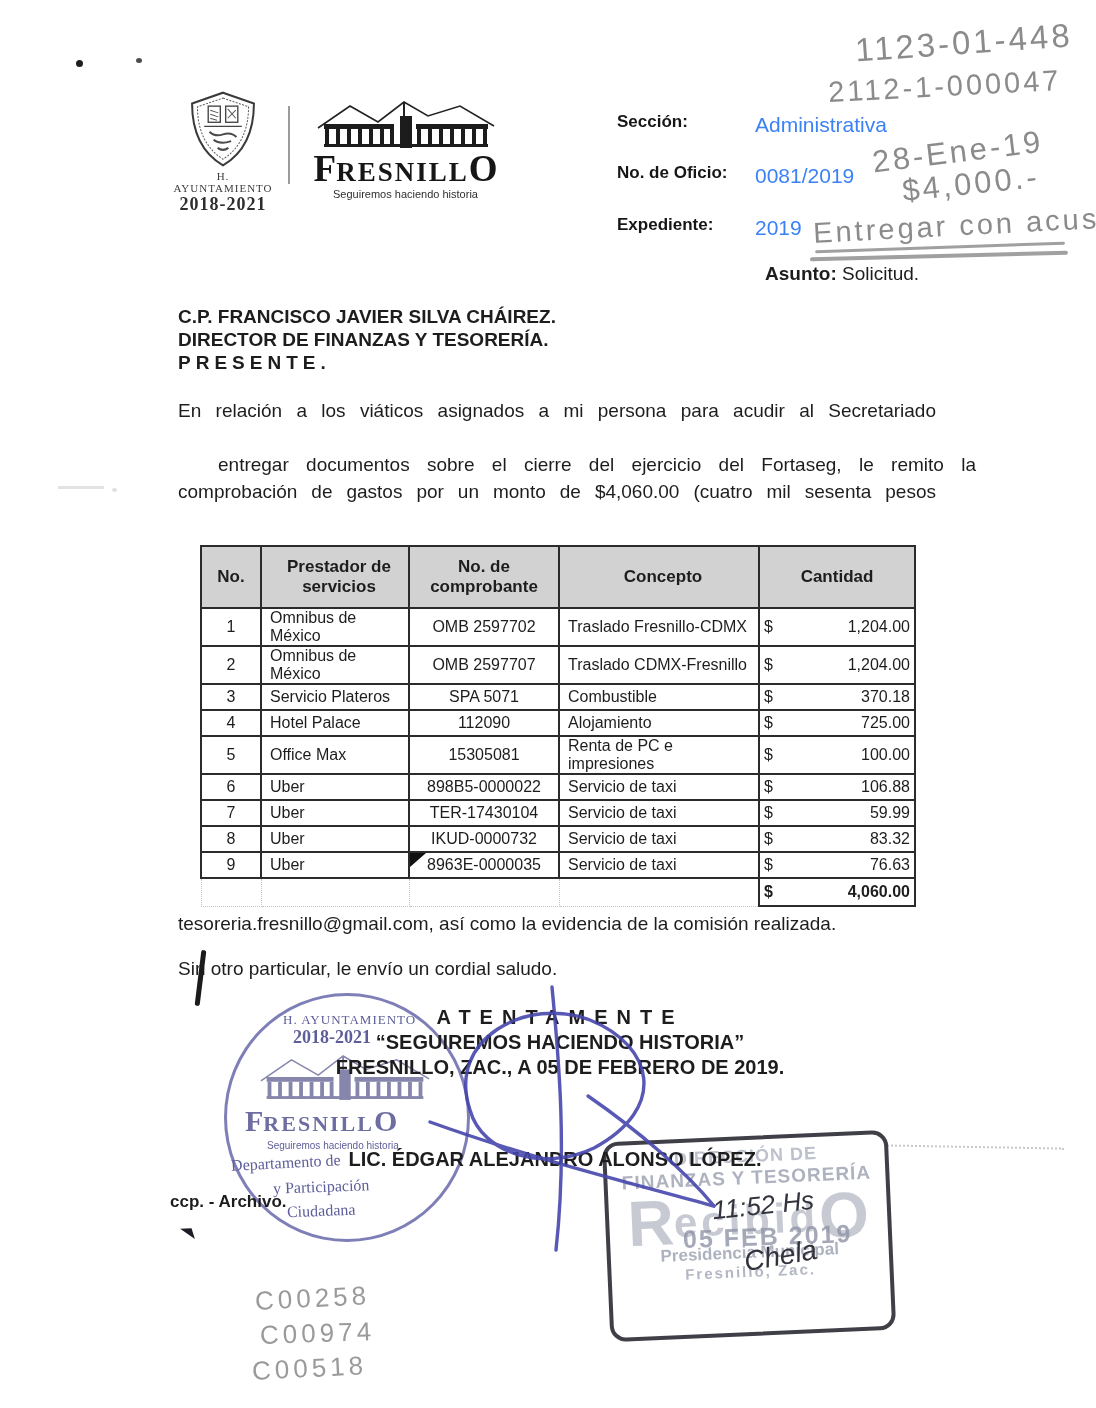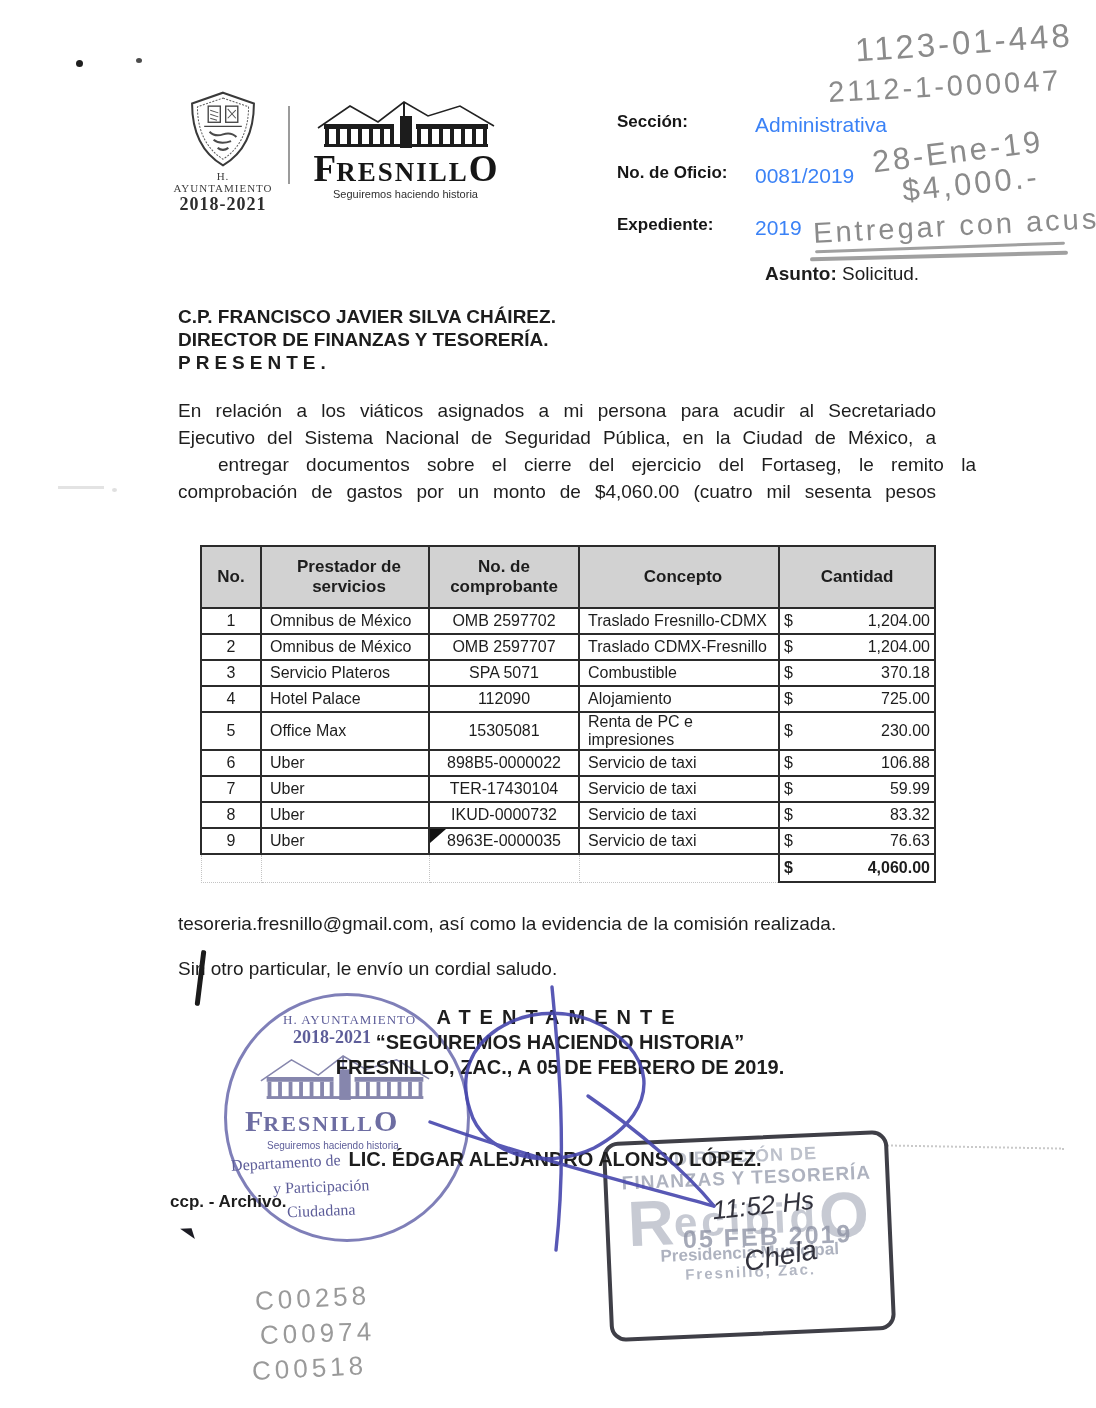--- a/index.html
+++ b/index.html
@@ -38,21 +38,21 @@
   .lspace { letter-spacing:5px; }
   .bodyline { font-size:19px; width:758px; white-space:normal; }
   .jline { text-align:justify; text-align-last:justify; }
 
   
   table.exp { border-collapse:collapse; table-layout:fixed; width:710px; }
   table.exp th, table.exp td { border:2px solid #2b2b2b; font-size:16px; overflow:hidden; }
   table.exp th { background:#d2d2d2; font-weight:bold; text-align:center; font-size:17px; height:62px; }
   table.exp td { height:26px; padding:0 4px; }
   .c-no { width:60px; text-align:center; }
-  .c-prest { width:168px; text-align:left; padding-left:8px !important; }
+  .c-prest { width:148px; text-align:left; padding-left:8px !important; }
   .c-comp { width:150px; text-align:center; }
   .c-conc { width:200px; text-align:left; padding-left:8px !important; }
   .c-cant { width:156px; }
   td.c-cant { padding:0 10px 0 10px; }
   .cantflex { display:flex; justify-content:space-between; align-items:center; }
   tr.total-row td { height:28px; }
   tr.total-row td.empty { border:1px dotted #c4c4c4; border-top:2px solid #2b2b2b; }
   tr.total-row td.c-cant { border:2px solid #2b2b2b; font-weight:bold; }
   .tri-artifact { position:absolute; width:0; height:0; border-top:14px solid #111; border-right:16px solid transparent; }
 
@@ -156,21 +156,20 @@
   <div class="abs pencil" style="left:902px; top:166px; font-size:31px; transform:rotate(-6deg);">$4,000.-</div>
   <div class="abs pencil" style="left:813px; top:209px; font-size:29px; transform:rotate(-3deg);">Entregar con acuse</div>
   <div class="abs hand-underline" style="left:815px; top:246px; width:250px; height:3px; transform:rotate(-2deg);"></div>
   <div class="abs hand-underline" style="left:810px; top:254px; width:258px; height:4px; transform:rotate(-1.5deg);"></div>
 
   <div class="abs rec-line txt-layer" style="left:178px; top:306px;">C.P. FRANCISCO JAVIER SILVA CHÁIREZ.</div>
   <div class="abs rec-line txt-layer" style="left:178px; top:329px;text-align:right;">DIRECTOR DE FINANZAS Y TESORERÍA.</div>
   <div class="abs rec-line lspace txt-layer" style="left:178px; top:352px;">PRESENTE.</div>
 
   <div class="abs bodyline jline txt-layer" style="left:178px; top:400px;">En relación a los viáticos asignados a mi persona para acudir al Secretariado</div>
-  <div class="abs bodyline jline txt-layer" style="left:178px; top:427px;">Ejecutivo del Sistema Nacional de Seguridad Pública, en la Ciudad de México, a</div>
   <div class="abs bodyline jline txt-layer" style="left:178px; top:454px;margin-left:40px;">entregar documentos sobre el cierre del ejercicio del Fortaseg, le remito la</div>
   <div class="abs bodyline jline txt-layer" style="left:178px; top:481px;">comprobación de gastos por un monto de $4,060.00 (cuatro mil sesenta pesos</div>
 
   <div class="abs txt-layer" style="left:200px; top:545px;">
     <table class="exp">
       <thead>
         <tr>
           <th class="c-no">No.</th>
           <th class="c-prest" style="text-align:center;">Prestador de servicios</th>
           <th class="c-comp">No. de comprobante</th>
@@ -228,21 +227,21 @@
             </td>
         </tr>
         <tr>
           <td class="c-no">5</td>
           <td class="c-prest">Office Max</td>
           <td class="c-comp">15305081</td>
           <td class="c-conc">Renta de PC e impresiones</td>
           <td class="c-cant">
               <div class="cantflex">
                 <span>$</span>
-                <span>230.00</span>
+                <span>100.00</span>
               </div>
             </td>
         </tr>
         <tr>
           <td class="c-no">6</td>
           <td class="c-prest">Uber</td>
           <td class="c-comp">898B5-0000022</td>
           <td class="c-conc">Servicio de taxi</td>
           <td class="c-cant">
               <div class="cantflex">

